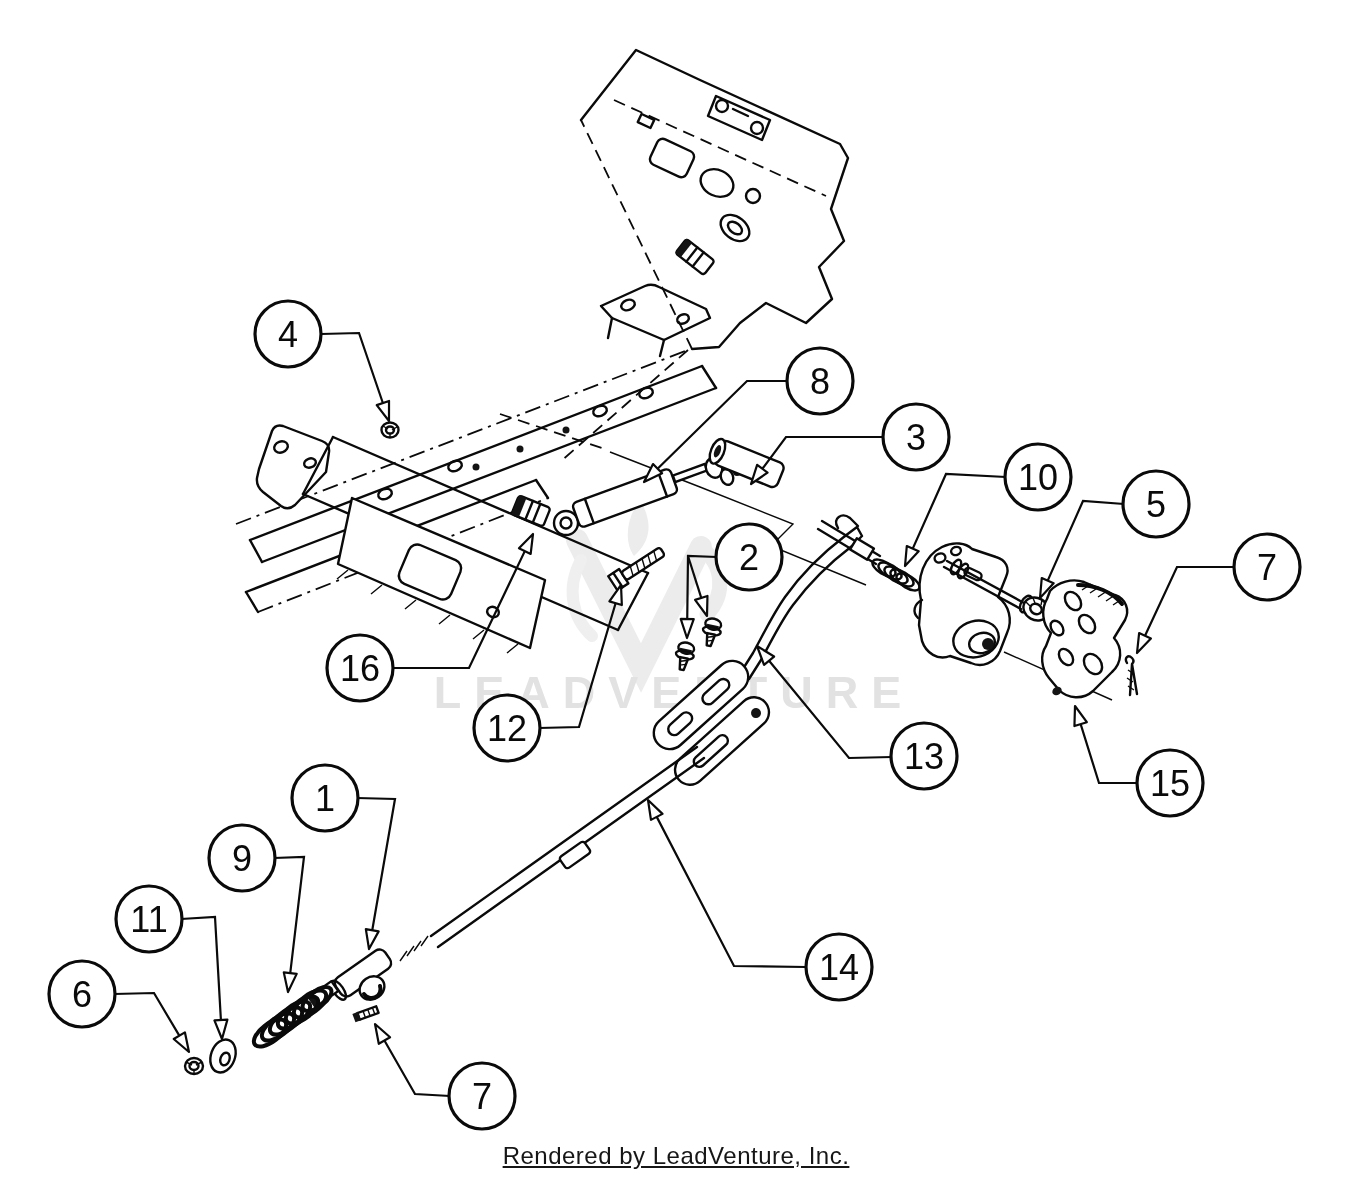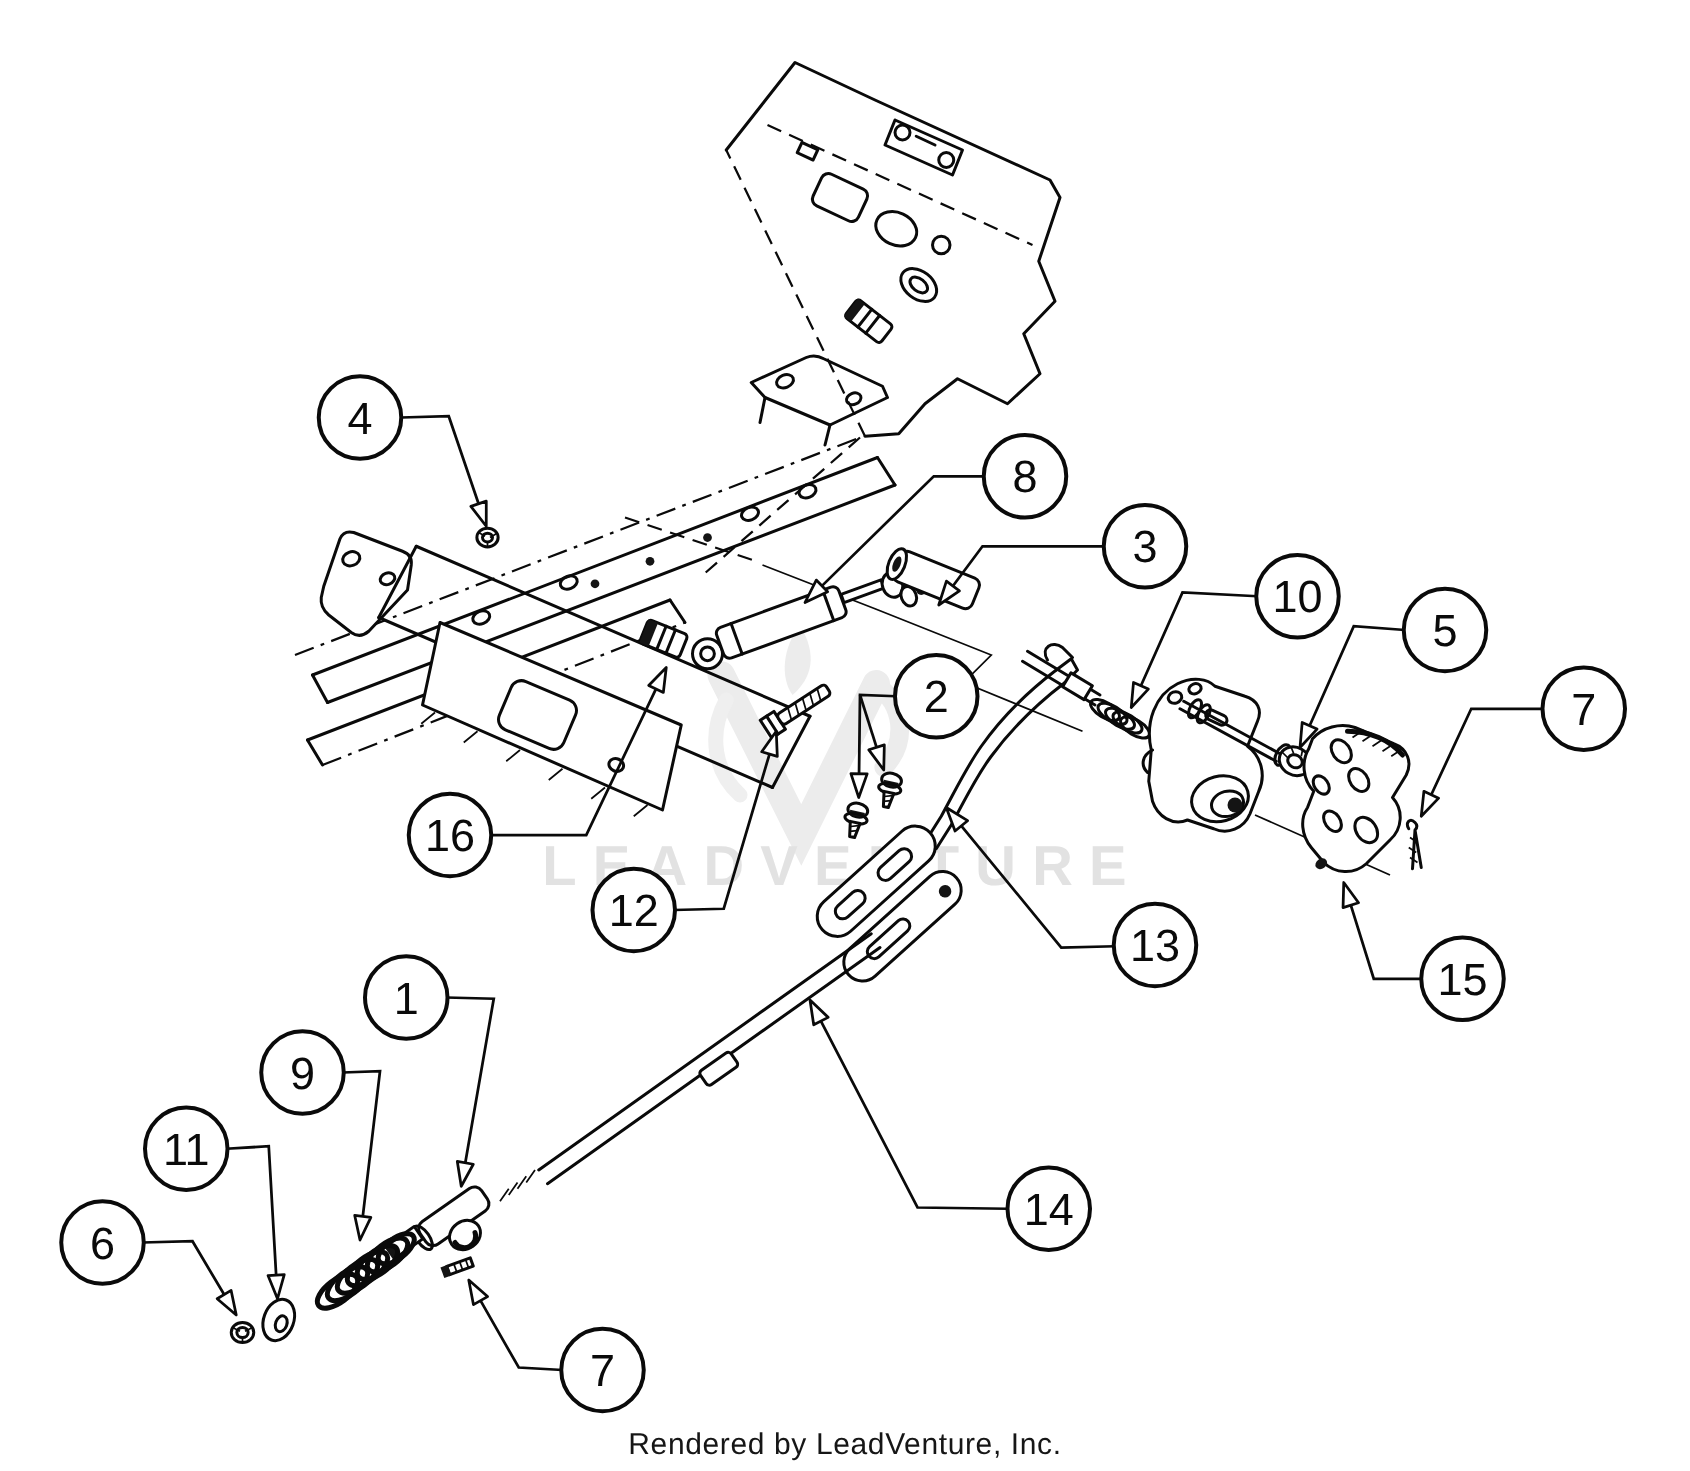--- a/index.html
+++ b/index.html
@@ -7,21 +7,21 @@
          font-family:"Liberation Sans", sans-serif;}
   svg{position:absolute;left:0;top:0;}
   .ln{stroke:#0a0a0a;fill:none;stroke-width:2.4;stroke-linecap:round;stroke-linejoin:round;}
   .thin{stroke:#0a0a0a;fill:none;stroke-width:1.4;}
   .phantom{stroke:#0a0a0a;fill:none;stroke-width:1.8;stroke-dasharray:16 6 3 6;}
   .dash{stroke:#0a0a0a;fill:none;stroke-width:1.8;stroke-dasharray:12 7;}
   .heavy{stroke:#0a0a0a;fill:none;stroke-width:4;stroke-linecap:round;}
   .fillw{fill:#ffffff;stroke:#0a0a0a;stroke-width:2.4;stroke-linejoin:round;}
   .filld{fill:#141414;stroke:none;}
   #footer{position:absolute;left:0;top:1142px;width:100%;text-align:center;
-          font-size:24px;color:#161616;letter-spacing:0.5px;}
+          font-size:24px;color:#161616;letter-spacing:0.5px;text-decoration:underline;}
   .balloon-num{font-family:"Liberation Sans", sans-serif;}
 </style>
 </head>
 <body>
 
 <div id="stage">
 <svg id="art" width="1352" height="1177" viewBox="0 0 1352 1177">
 
   <g opacity="1">
     <path d="M640,500 C654,524 650,542 634,556 C624,542 626,518 640,500 Z" fill="#ececec"></path>

